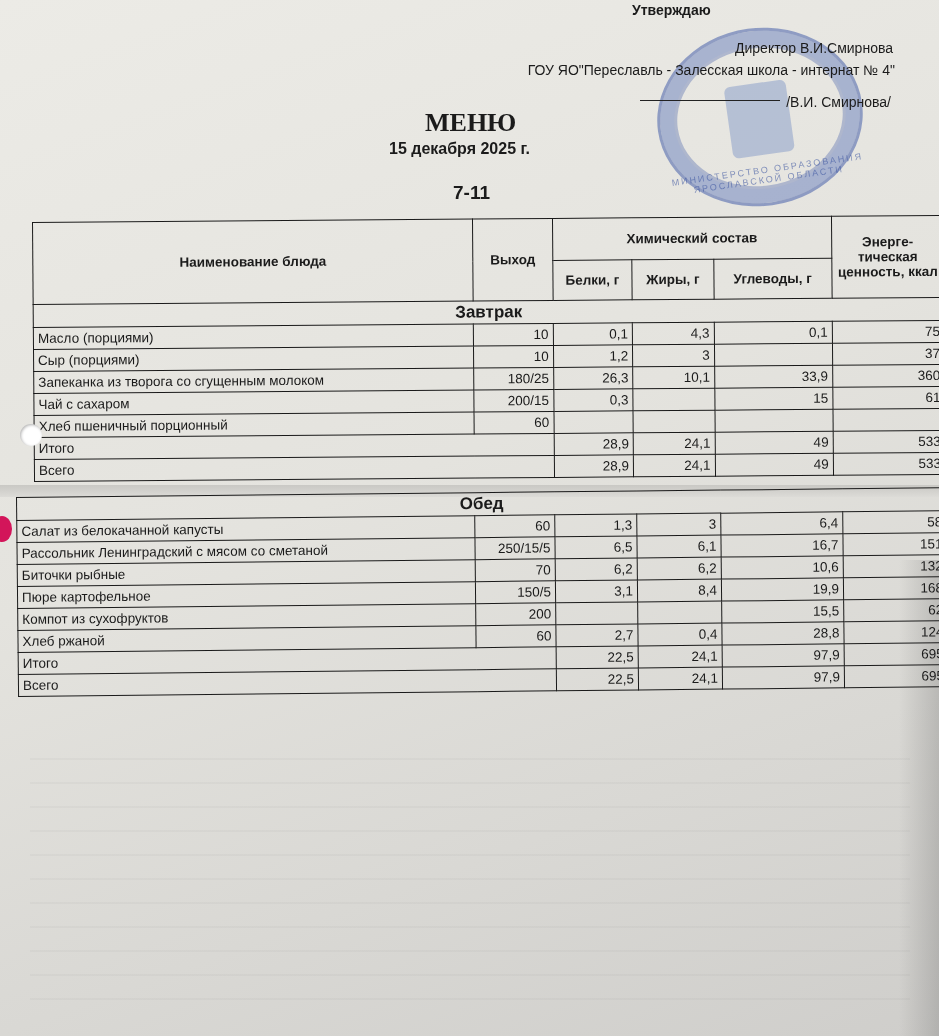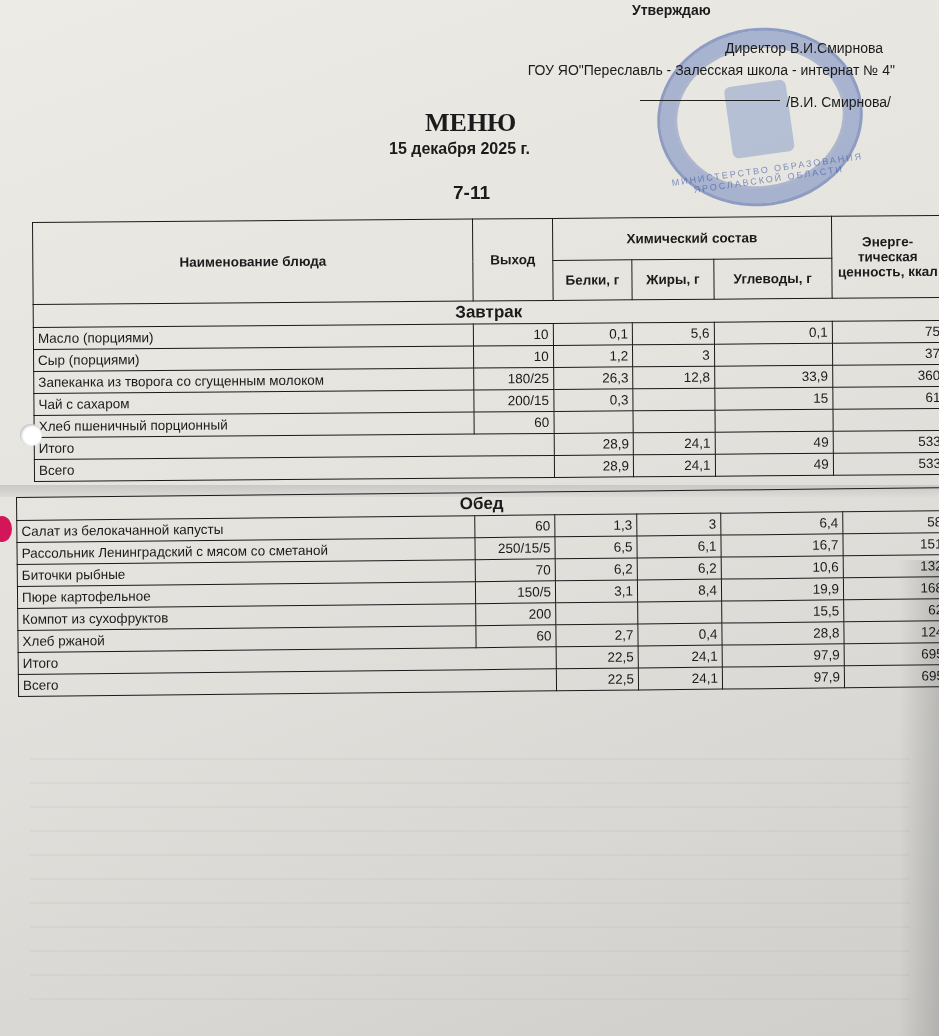--- a/index.html
+++ b/index.html
@@ -3,21 +3,21 @@
 <meta charset="utf-8">
 <style>
   html, body { margin: 0; padding: 0; }
   body {
     width: 939px; height: 1036px; overflow: hidden;
     background: linear-gradient(160deg, #ecebe6 0%, #e4e3de 45%, #d9d8d4 75%, #cfcecb 100%);
     font-family: "Liberation Sans", sans-serif; color: #1b1b1b;
     position: relative;
   }
   .approve { position: absolute; top: 2px; left: 632px; font-weight: bold; font-size: 14px; }
-  .director { position: absolute; top: 40px; right: 56px; font-size: 14px; }
+  .director { position: absolute; top: 40px; right: 46px; font-size: 14px; }
   .org { position: absolute; top: 62px; right: 44px; font-size: 14px; }
   .sign { position: absolute; top: 84px; right: 48px; font-size: 14px; margin-top: 10px; }
   .sign-line { position: absolute; top: 100px; left: 640px; width: 140px; border-top: 1.2px solid #222; }
   .stamp {
     position: absolute; top: 28px; left: 657px; width: 200px; height: 172px;
     border-radius: 50%; border: 3px solid rgba(70,95,170,0.55);
     box-shadow: inset 0 0 0 14px rgba(140,160,215,0.18), inset 0 0 0 17px rgba(70,95,170,0.35);
     transform: rotate(-8deg);
   }
   .stamp .core {
@@ -97,37 +97,37 @@
   </tr>
   <tr>
         <td colspan="6" class="section">Завтрак</td>
       </tr>
   </tbody>
     <tbody id="breakfast-body">
       <tr>
         <td>Масло (порциями)</td>
         <td class="num">10</td>
         <td class="num">0,1</td>
-        <td class="num">5,6</td>
+        <td class="num">4,3</td>
         <td class="num">0,1</td>
         <td class="num">75</td>
       </tr>
       <tr>
         <td>Сыр (порциями)</td>
         <td class="num">10</td>
         <td class="num">1,2</td>
         <td class="num">3</td>
         <td class="num"></td>
         <td class="num">37</td>
       </tr>
       <tr>
         <td>Запеканка из творога со сгущенным молоком</td>
         <td class="num">180/25</td>
         <td class="num">26,3</td>
-        <td class="num">12,8</td>
+        <td class="num">10,1</td>
         <td class="num">33,9</td>
         <td class="num">360</td>
       </tr>
       <tr>
         <td>Чай с сахаром</td>
         <td class="num">200/15</td>
         <td class="num">0,3</td>
         <td class="num"></td>
         <td class="num">15</td>
         <td class="num">61</td>

